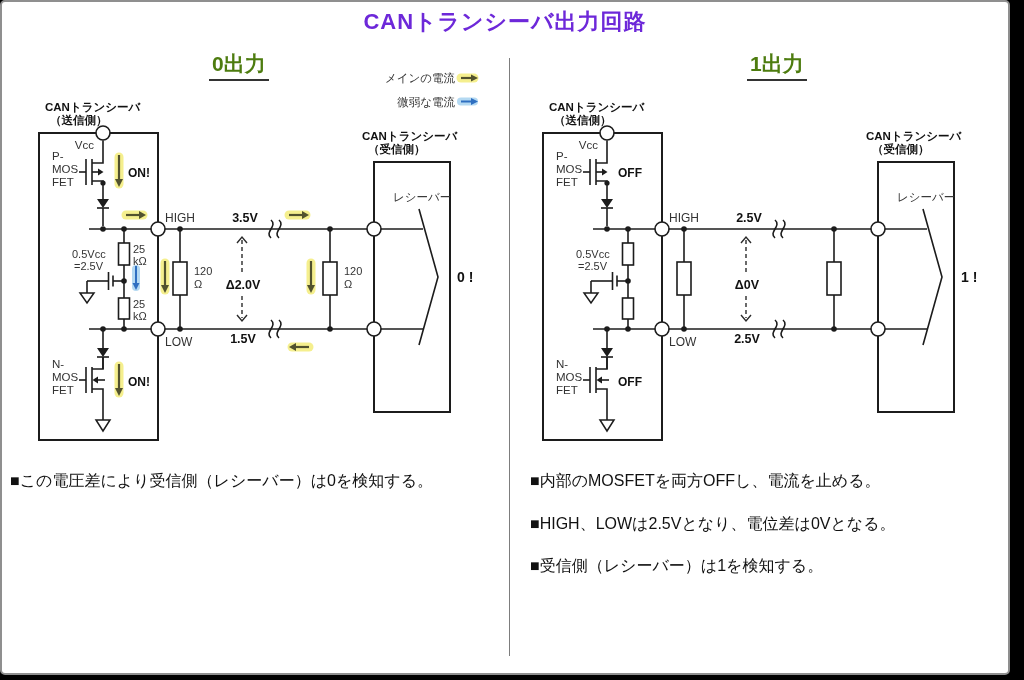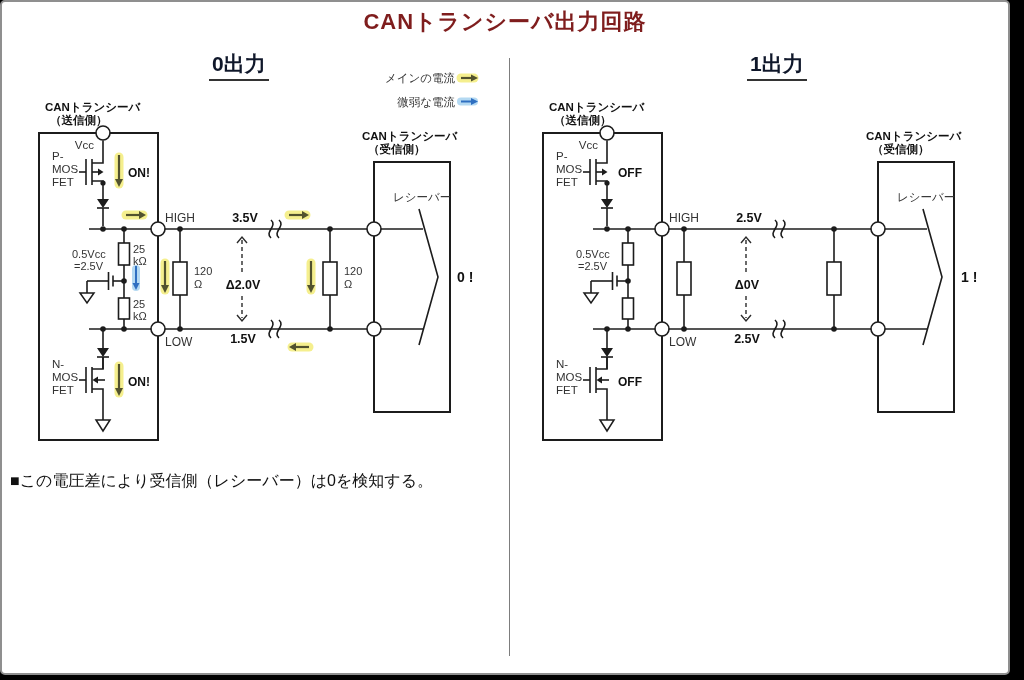--- a/index.html
+++ b/index.html
@@ -6,24 +6,24 @@
   body{
     width:1024px;height:680px;position:relative;background:#000;
     font-family:"Liberation Sans","DejaVu Sans",sans-serif;overflow:hidden;
   }
   .page{
     position:absolute;left:0;top:0;width:1006px;height:671px;
     background:#fff;border:2px solid #8f8f8f;border-radius:5px;
   }
   .title{
     position:absolute;left:0;right:0;top:5px;text-align:center;
-    font-size:22px;font-weight:bold;color:#7f1d1d;letter-spacing:1px;
+    font-size:22px;font-weight:bold;color:#6d28d9;letter-spacing:1px;
   }
   .heading{
-    position:absolute;font-size:21px;font-weight:bold;color:#0f172a;
+    position:absolute;font-size:21px;font-weight:bold;color:#4d7c0f;
     border-bottom:2px solid #333;padding:0 3px 1px 3px;
   }
   .h-left{left:207px;top:48px;}
   .h-right{left:721px;top:48px;margin-left:24px;}
   .divider{position:absolute;left:507px;top:56px;width:1px;height:598px;background:#7d7d7d;}
   svg.diagram{position:absolute;left:0;top:0;}
 
   
   .w{stroke:#1c1c1c;stroke-width:1.6;fill:none;}
   .bx{stroke:#1c1c1c;stroke-width:2;fill:none;}
@@ -375,13 +375,18 @@
       <circle class="pt" cx="876" cy="227" r="7"></circle>
       <circle class="pt" cx="876" cy="327" r="7"></circle>
       <text class="t115" x="895" y="199">レシーバー</text>
       <text class="to" x="959" y="280">1 !</text>
     </g>
   </svg>
 
   <div class="notes notes-left">
     <p>■この電圧差により受信側（レシーバー）は0を検知する。</p>
   </div>
+  <div class="notes notes-right">
+    <p>■内部のMOSFETを両方OFFし、電流を止める。</p>
+    <p>■HIGH、LOWは2.5Vとなり、電位差は0Vとなる。</p>
+    <p>■受信側（レシーバー）は1を検知する。</p>
+  </div>
 </div>
 
 </body></html>

